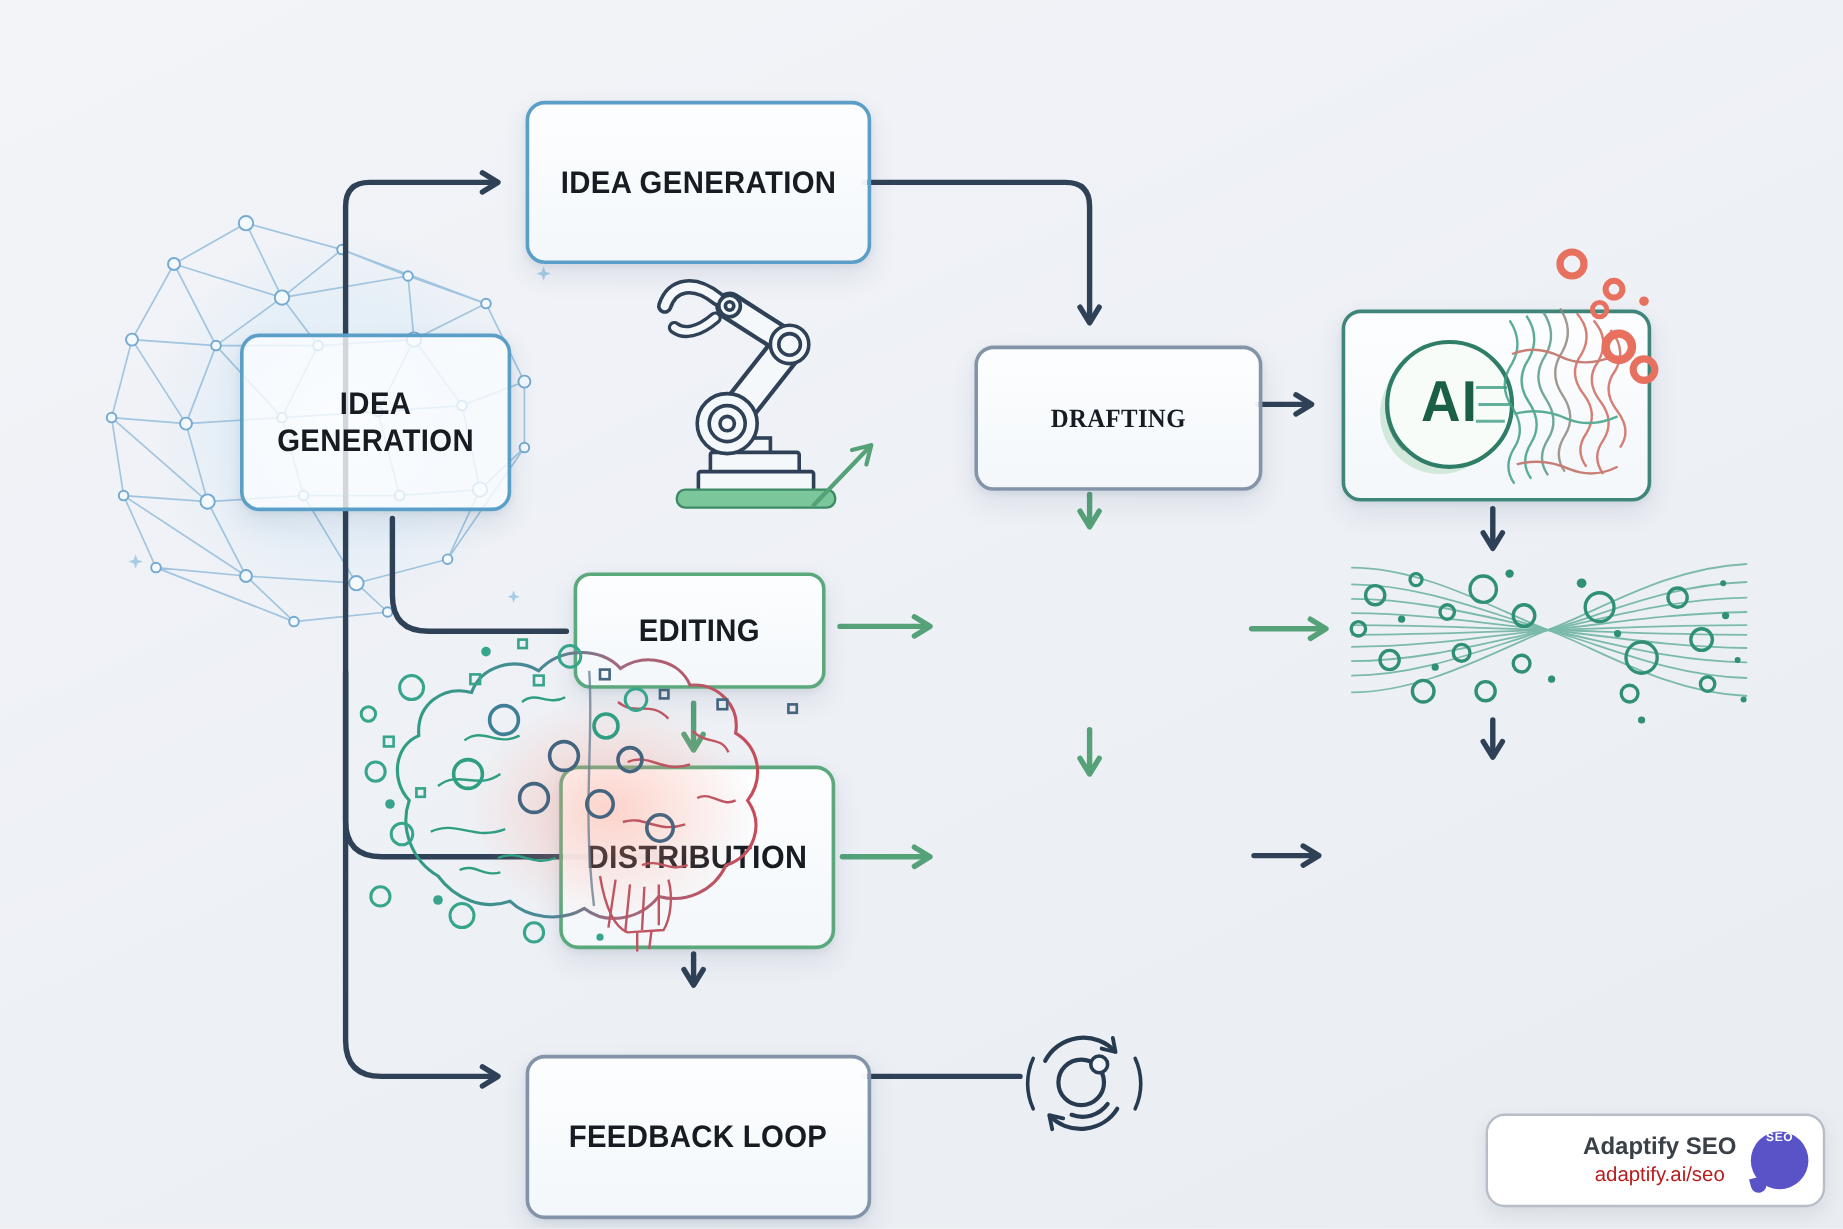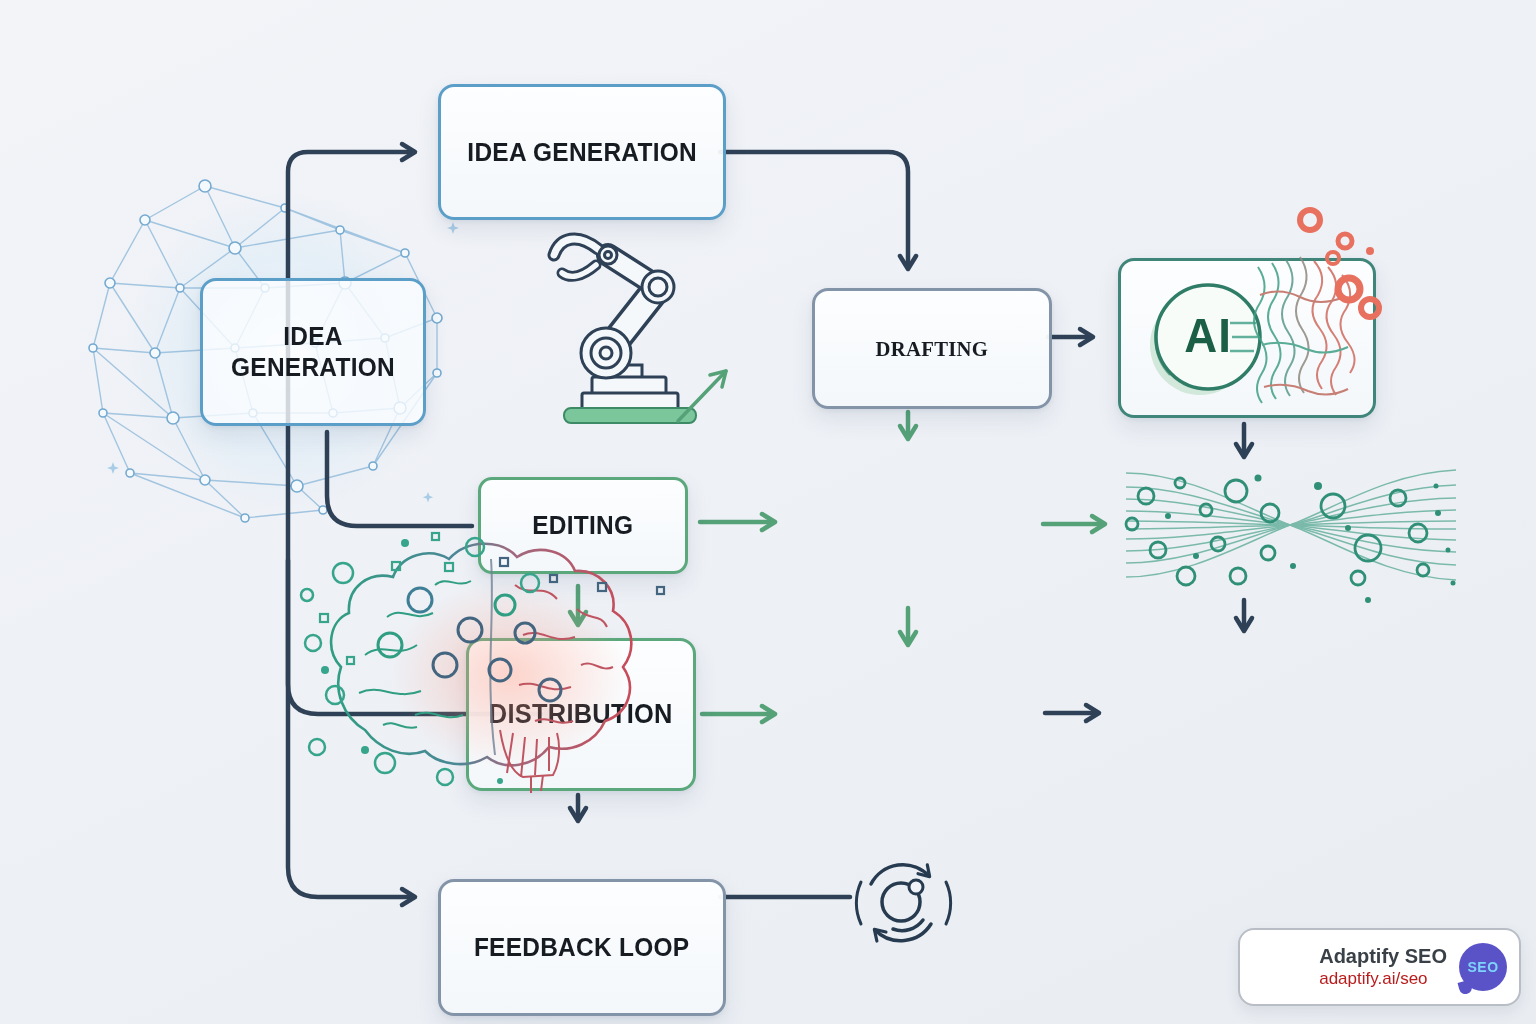--- a/index.html
+++ b/index.html
@@ -41,27 +41,27 @@
   }
 
   
   .badge{
     position:absolute;left:1238px;top:928px;width:283px;height:78px;z-index:6;
     background:#ffffff;border:2.5px solid #b9bec6;border-radius:16px;
     display:flex;align-items:center;justify-content:flex-end;gap:12px;
     padding:0 12px 0 0;box-sizing:border-box;
     box-shadow:0 6px 14px rgba(60,70,90,.10);
   }
-  .badge-text{text-align:left;}
+  .badge-text{text-align:center;}
   .badge-title{font-size:20px;font-weight:bold;color:#3a4047;line-height:1.25;}
   .badge-url{font-size:17px;color:#b91c1c;line-height:1.2;}
   .badge-logo{
     position:relative;width:48px;height:48px;border-radius:50%;background:#5a53c8;
-    display:flex;align-items:center;justify-content:center;flex:0 0 auto;
-    color:#7dd3fc;font-size:14px;font-weight:bold;letter-spacing:.5px;
+    display:flex;justify-content:center;flex:0 0 auto;
+    color:#ffffff;font-size:10px;font-weight:bold;letter-spacing:.5px;
   }
   .badge-logo::after{
     content:"";position:absolute;left:0px;bottom:-3px;width:13px;height:13px;background:#5a53c8;
     border-radius:0 50% 50% 50%;transform:rotate(-15deg);
   }
 </style>
 </head>
 <body>
 
 <div class="canvas">

